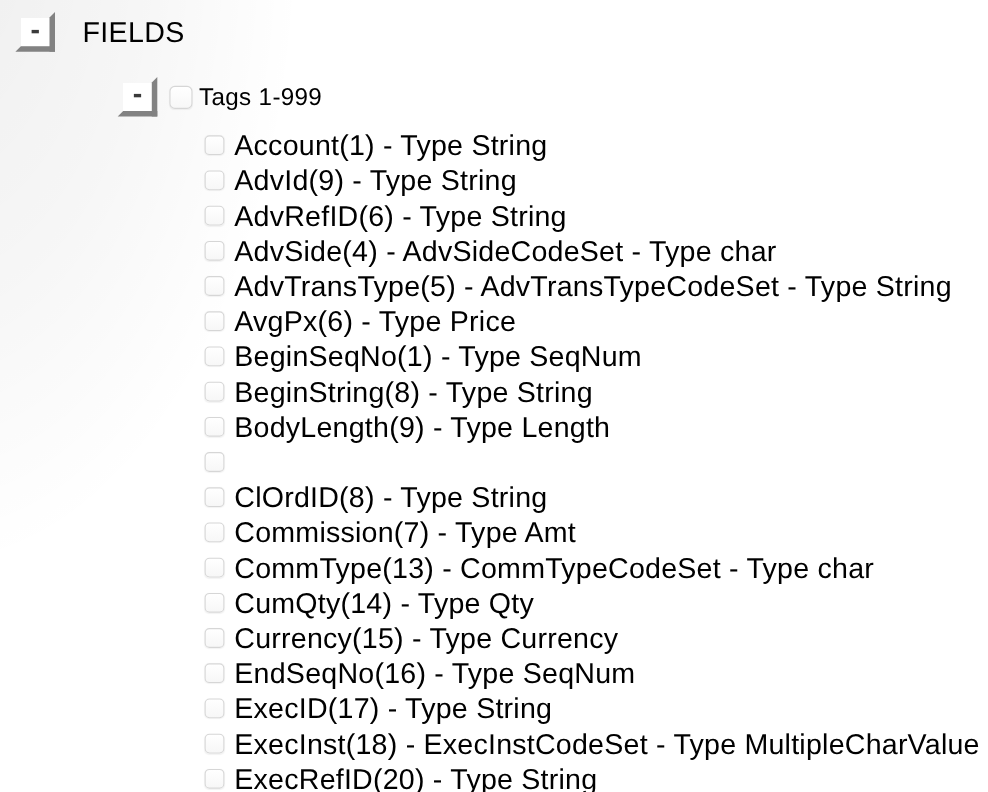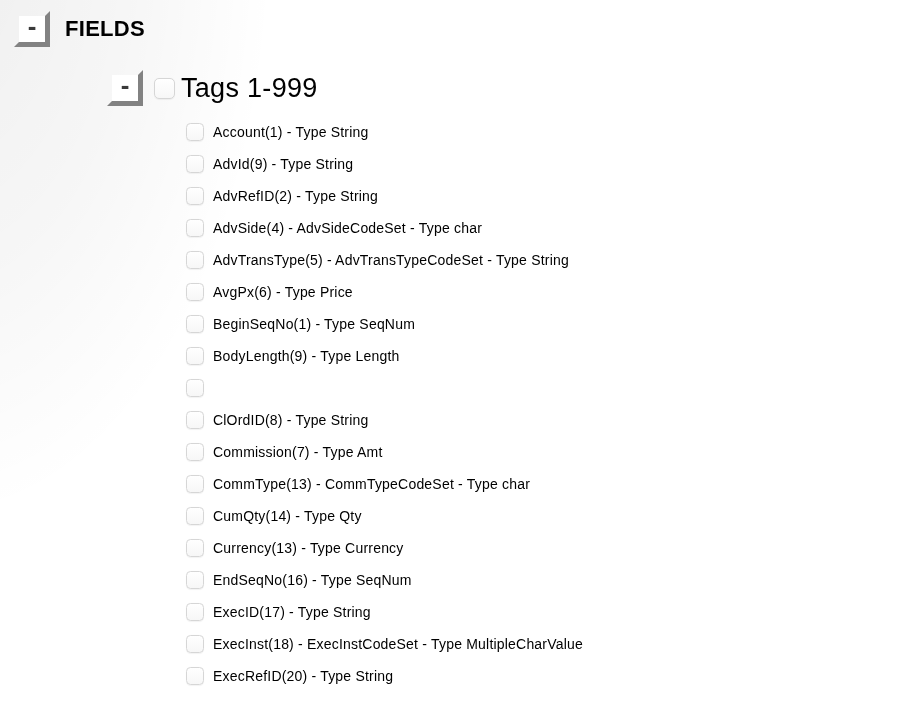--- a/index.html
+++ b/index.html
@@ -56,48 +56,47 @@
     flex: 0 0 auto;
     cursor: pointer;
   }
   .checkbox.large { width: 21px; height: 21px; border-radius: 5px; }
 
   .row-root {
     position: absolute; left: 14px; top: 11px;
     display: flex; align-items: center;
   }
   .row-root .label {
-    margin-left: 15px;
-    font-size: 22px;
+    margin-left: 25px;
+    font-size: 26px;
     letter-spacing: 0.3px;
-    font-weight: bold;
   }
 
   .row-group {
     position: absolute; left: 107px; top: 70px;
     display: flex; align-items: center;
   }
   .row-group .checkbox { margin-left: 11px; }
   .row-group .label {
     margin-left: 6px;
-    font-size: 27px;
+    font-size: 22px;
     letter-spacing: 0.3px;
   }
 
   .field-list {
     position: absolute; left: 186px; top: 116px;
     width: 712px;
   }
   .field-row {
     height: 32px;
     display: flex; align-items: center;
   }
   .field-row .label {
     margin-left: 9px;
-    font-size: 14px;
+    font-size: 26px;
     letter-spacing: 0.2px;
     white-space: nowrap;
   }
 </style>
 </head>
 <body>
 
 <div class="tree">
 
   <div class="row-root">
@@ -121,21 +120,21 @@
       <span class="label">Account(1) - Type String</span>
     </div>
 
     <div class="field-row">
       <span class="checkbox"></span>
       <span class="label">AdvId(9) - Type String</span>
     </div>
 
     <div class="field-row">
       <span class="checkbox"></span>
-      <span class="label">AdvRefID(2) - Type String</span>
+      <span class="label">AdvRefID(6) - Type String</span>
     </div>
 
     <div class="field-row">
       <span class="checkbox"></span>
       <span class="label">AdvSide(4) - AdvSideCodeSet - Type char</span>
     </div>
 
     <div class="field-row">
       <span class="checkbox"></span>
       <span class="label">AdvTransType(5) - AdvTransTypeCodeSet - Type String</span>
@@ -144,20 +143,24 @@
     <div class="field-row">
       <span class="checkbox"></span>
       <span class="label">AvgPx(6) - Type Price</span>
     </div>
 
     <div class="field-row">
       <span class="checkbox"></span>
       <span class="label">BeginSeqNo(1) - Type SeqNum</span>
     </div>
 
+    <div class="field-row">
+      <span class="checkbox"></span>
+      <span class="label">BeginString(8) - Type String</span>
+    </div>
 
     <div class="field-row">
       <span class="checkbox"></span>
       <span class="label">BodyLength(9) - Type Length</span>
     </div>
 
     <div class="field-row">
       <span class="checkbox"></span>
     </div>
 
@@ -176,21 +179,21 @@
       <span class="label">CommType(13) - CommTypeCodeSet - Type char</span>
     </div>
 
     <div class="field-row">
       <span class="checkbox"></span>
       <span class="label">CumQty(14) - Type Qty</span>
     </div>
 
     <div class="field-row">
       <span class="checkbox"></span>
-      <span class="label">Currency(13) - Type Currency</span>
+      <span class="label">Currency(15) - Type Currency</span>
     </div>
 
     <div class="field-row">
       <span class="checkbox"></span>
       <span class="label">EndSeqNo(16) - Type SeqNum</span>
     </div>
 
     <div class="field-row">
       <span class="checkbox"></span>
       <span class="label">ExecID(17) - Type String</span>

